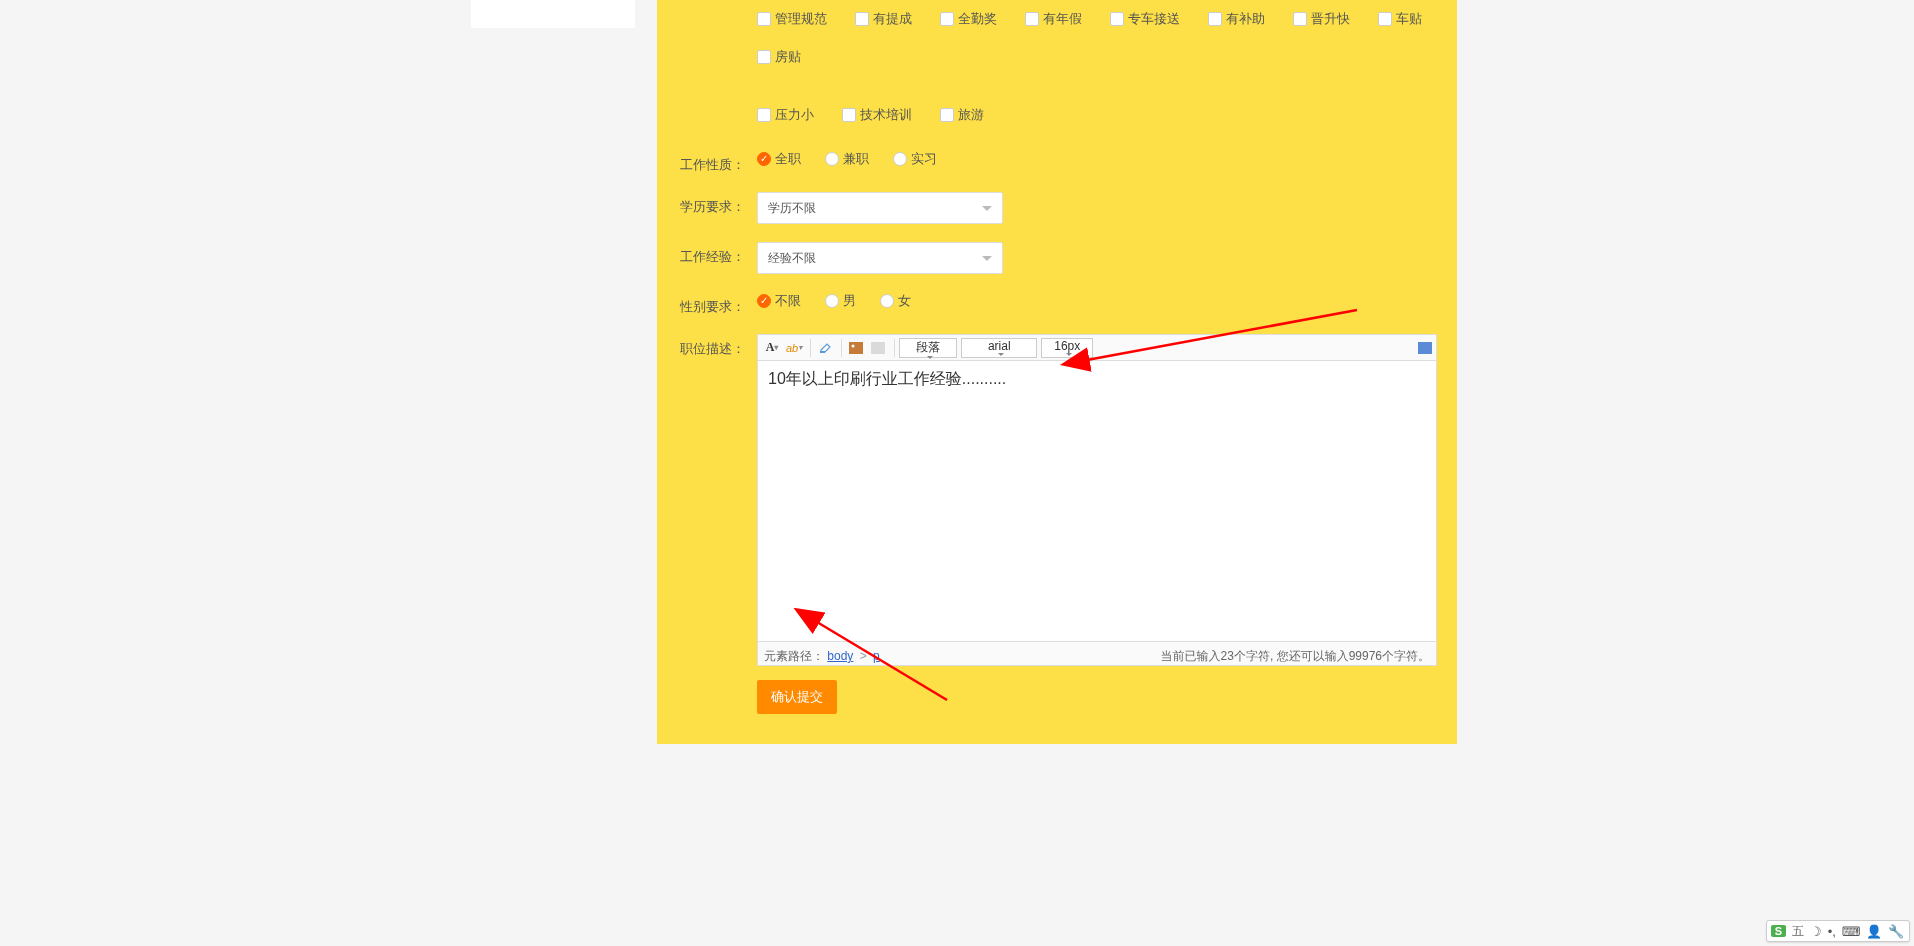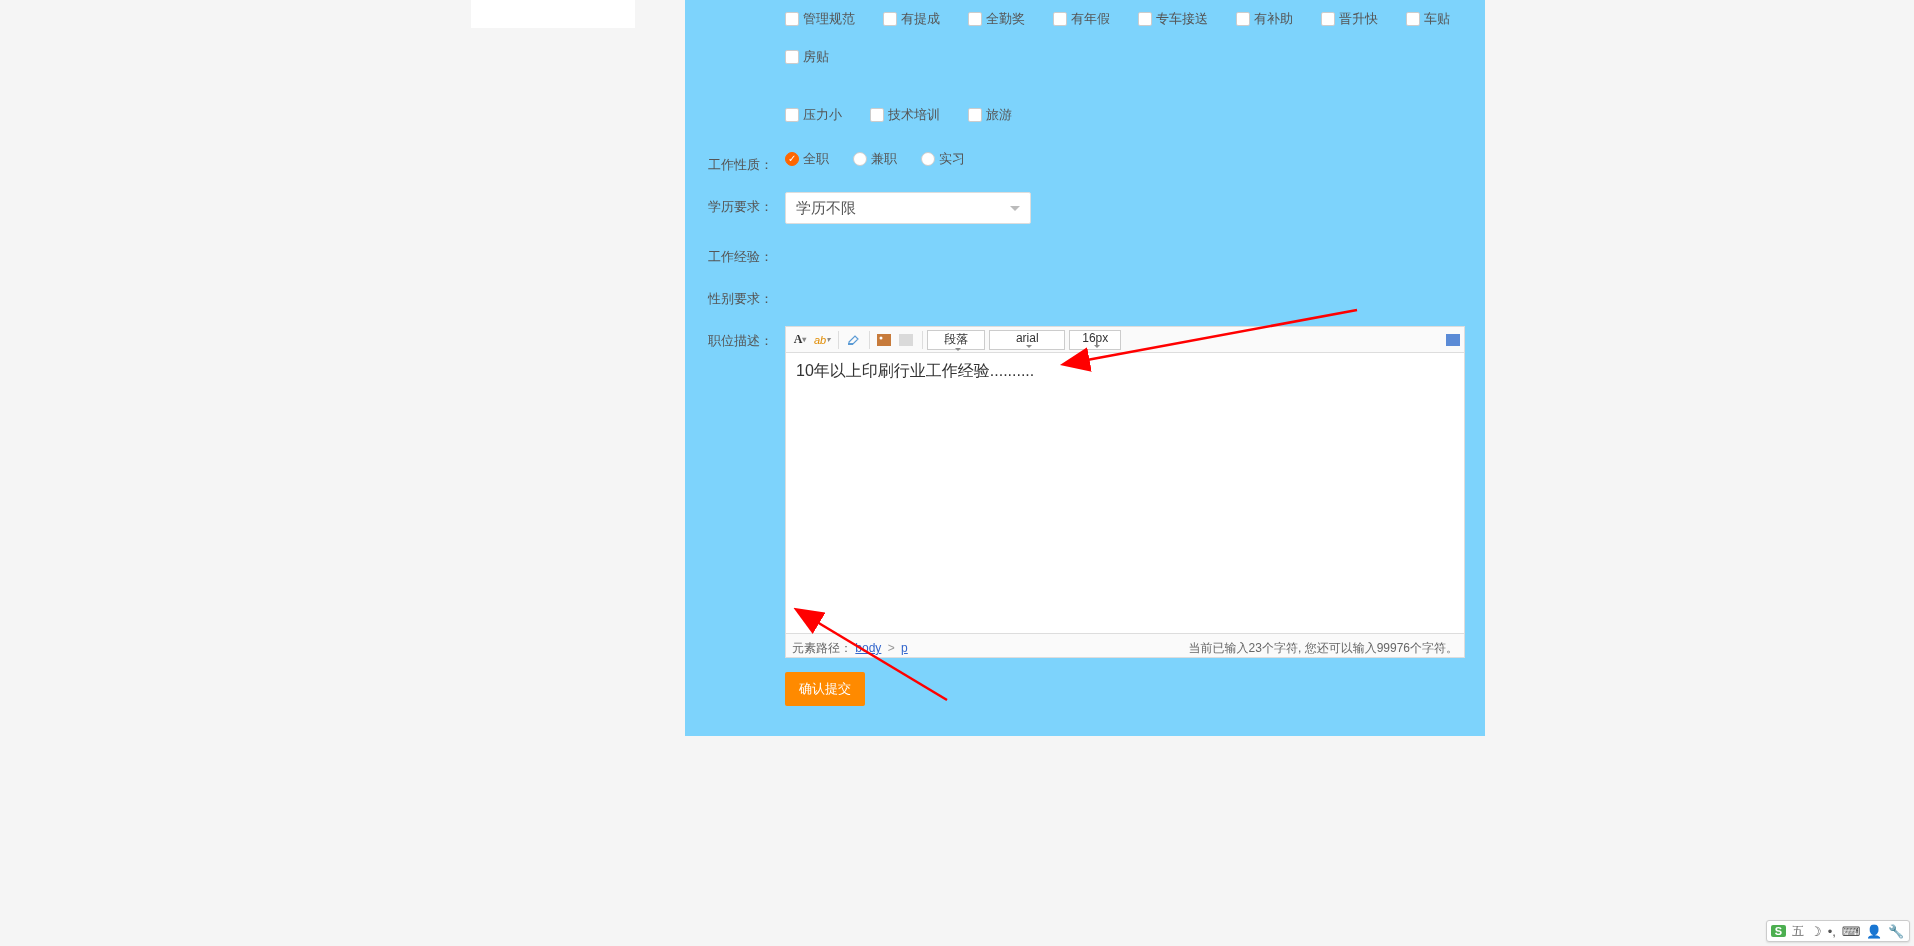--- a/index.html
+++ b/index.html
@@ -21,25 +21,25 @@
   .sidebar-placeholder {
     position: absolute;
     left: 284px;
     top: 0;
     width: 164px;
     height: 28px;
     background: #fff;
   }
   .main-card {
     position: absolute;
-    left: 498px;
+    left: 470px;
     top: 0;
     width: 800px;
     min-height: 670px;
-    background: #7dd3fc;
+    background: #fde047;
     padding: 0 20px 30px 20px;
   }
   .form-row {
     display: flex;
     align-items: flex-start;
     margin-top: 18px;
   }
   .form-row.first { margin-top: 10px; }
   .form-label {
     width: 80px;
@@ -100,21 +100,21 @@
     height: 32px;
     border: 1px solid #ddd;
     border-radius: 2px;
     display: flex;
     align-items: center;
     justify-content: space-between;
     padding: 0 10px;
     background: #fff;
     cursor: pointer;
     color: #555;
-    font-size: 15px;
+    font-size: 12px;
   }
   .select-box .caret {
     width: 0;
     height: 0;
     border-left: 5px solid transparent;
     border-right: 5px solid transparent;
     border-top: 5px solid #bbb;
   }
   
   .editor-wrap {
@@ -342,25 +342,45 @@
         <div class="select-box">
           <span>学历不限</span>
           <span class="caret"></span>
         </div>
       </div>
     </div>
 
     
     <div class="form-row">
       <div class="form-label">工作经验：</div>
+      <div class="form-control">
+        <div class="select-box">
+          <span>经验不限</span>
+          <span class="caret"></span>
+        </div>
+      </div>
     </div>
 
     
     <div class="form-row">
       <div class="form-label">性别要求：</div>
+      <div class="form-control" id="gender-opts">
+          <span class="radio-item checked">
+            <span class="radio-circle"></span>
+            <span>不限</span>
+          </span>
+          <span class="radio-item">
+            <span class="radio-circle"></span>
+            <span>男</span>
+          </span>
+          <span class="radio-item">
+            <span class="radio-circle"></span>
+            <span>女</span>
+          </span>
+        </div>
     </div>
 
     
     <div class="form-row">
       <div class="form-label">职位描述：</div>
       <div class="editor-wrap">
         <div class="editor-toolbar">
           <span class="tb-btn" style="font-weight:bold; font-family:serif;">A<span style="font-size:8px;color:#888;">▾</span></span>
           <span class="tb-btn" style="color:#e08b00;font-style:italic;font-size:11px;">ab<span style="font-size:8px;color:#888;">▾</span></span>
           <span class="tb-sep"></span>

